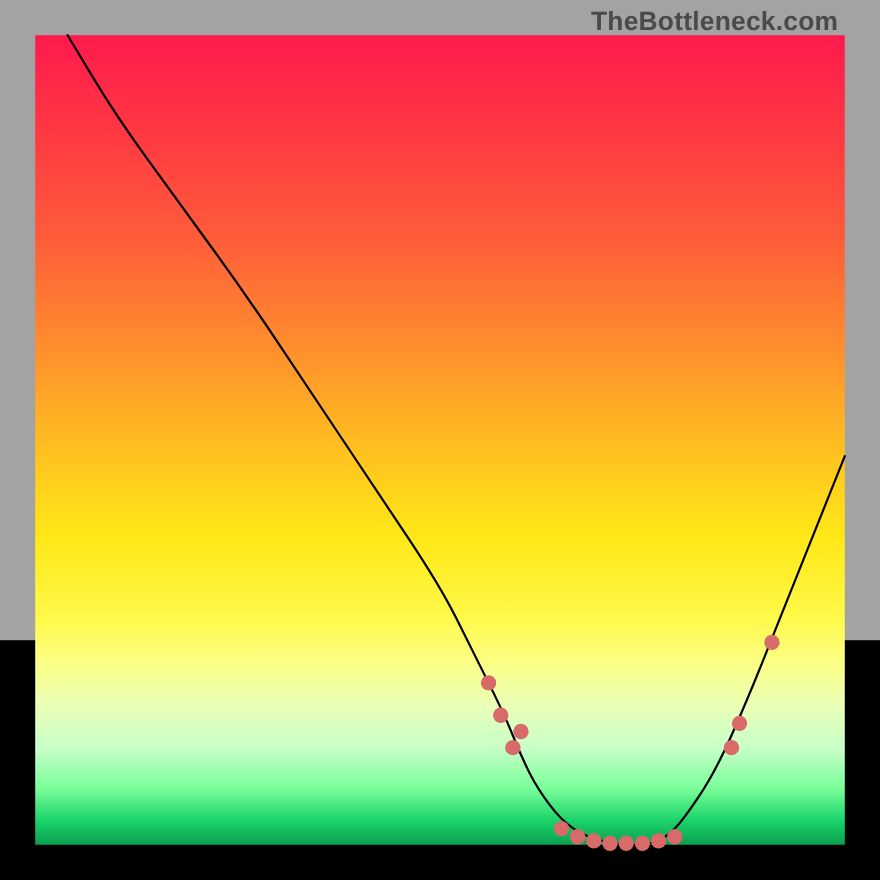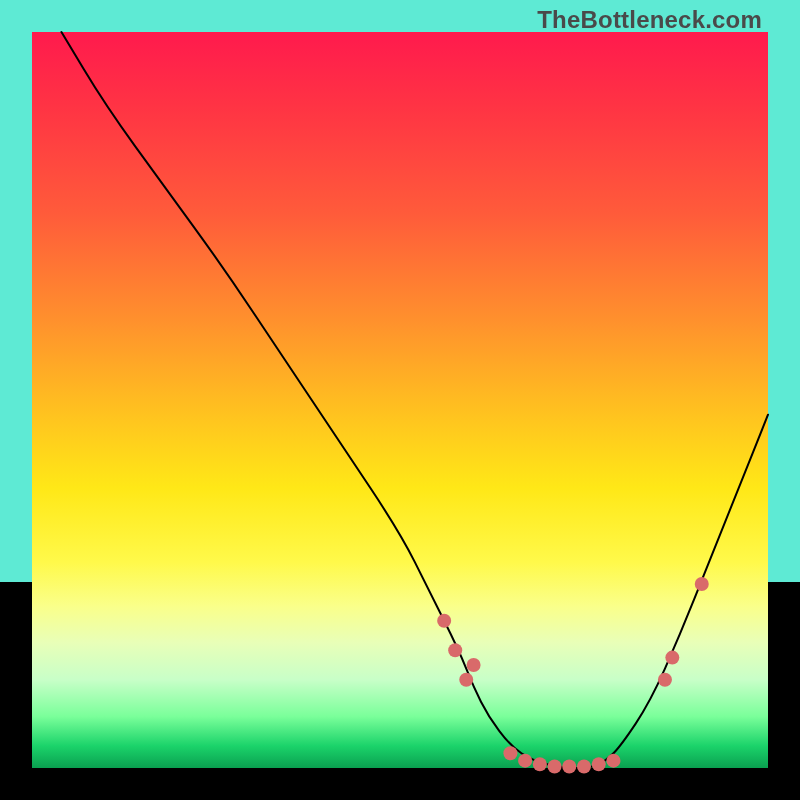--- a/index.html
+++ b/index.html
@@ -1,21 +1,21 @@
 <!DOCTYPE html>
 <html><head>
 <meta charset="utf-8">
 <style>
   * { margin: 0; padding: 0; box-sizing: border-box; }
   html, body { width: 800px; height: 800px; background: #000; overflow: hidden; }
   .frame {
     position: relative;
     width: 800px;
     height: 582px;
-    background: #5eead4;
+    background: #a3a3a3;
   }
   .plot-area {
     position: absolute;
     left: 32px;
     top: 32px;
     width: 736px;
     height: 736px;
     background: linear-gradient(to bottom,
       #ff1a4d 0%,
       #ff3344 10%,

